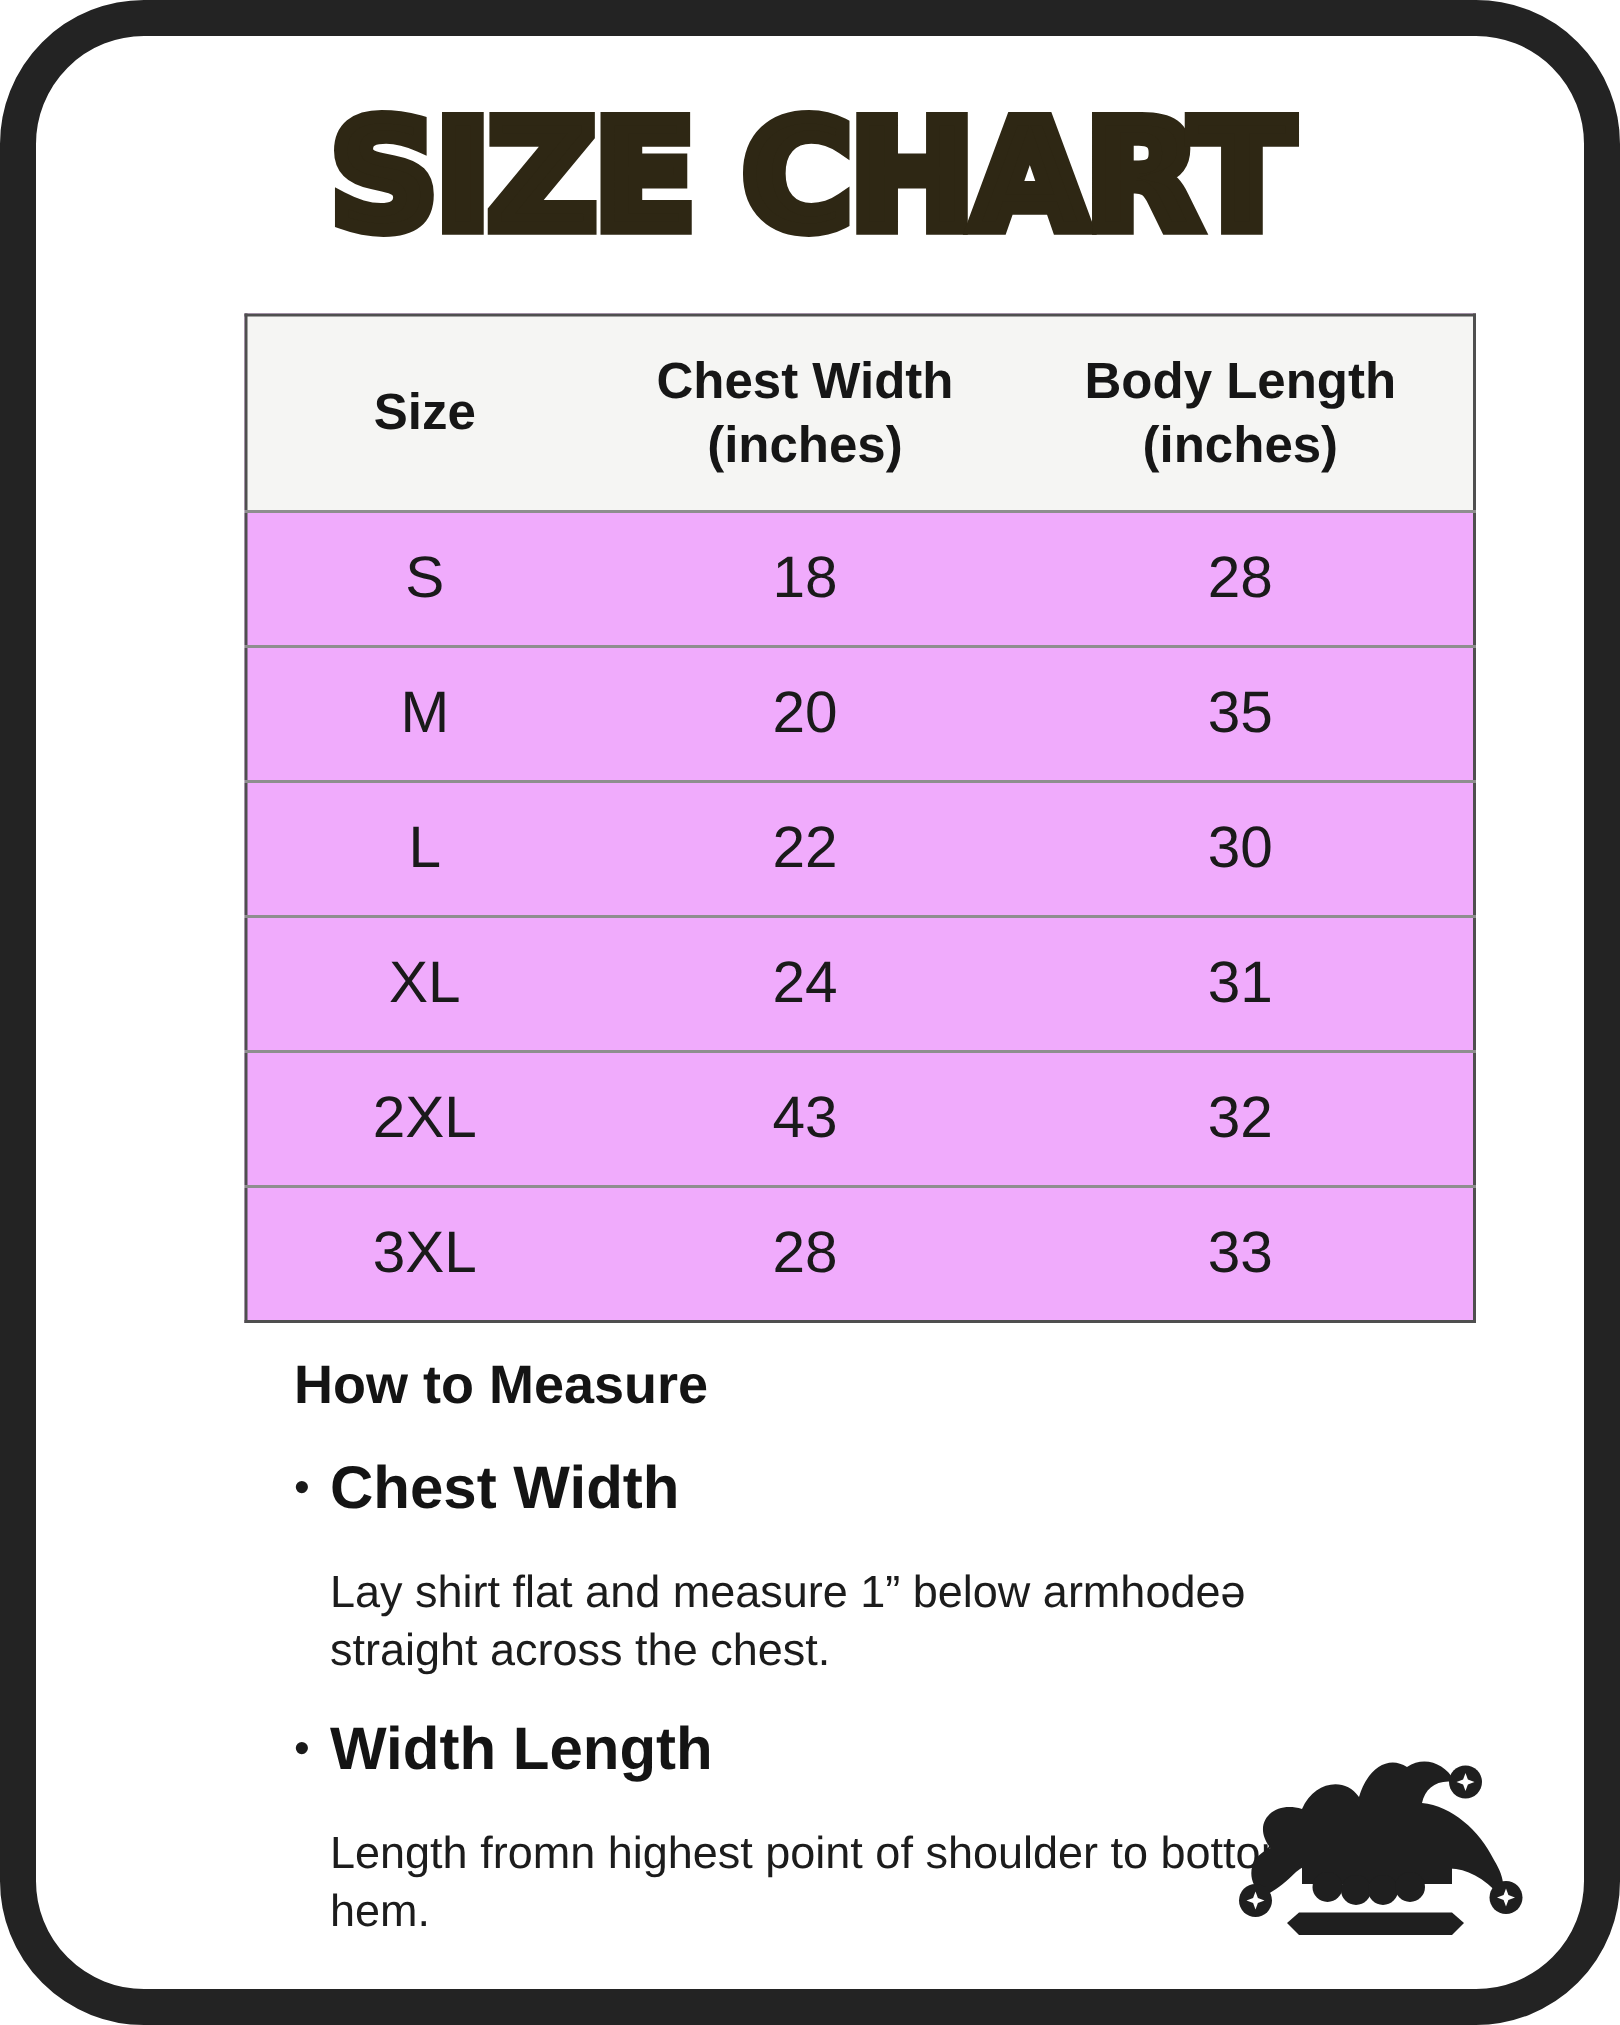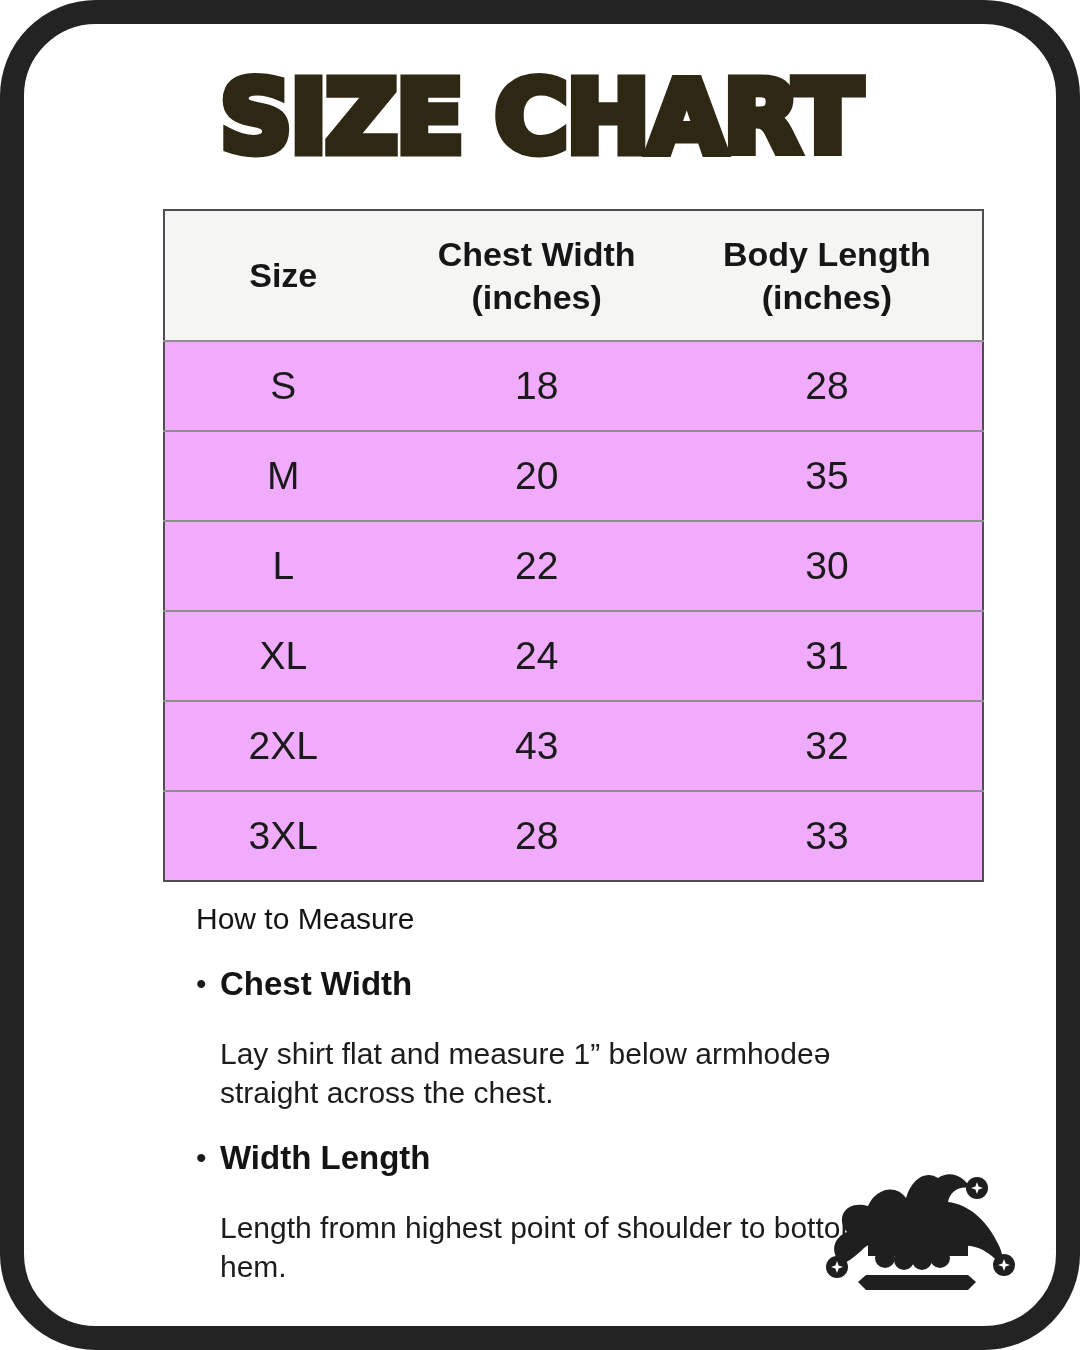--- a/index.html
+++ b/index.html
@@ -58,33 +58,33 @@
   }
   .size-table tbody td {
     font-size:39px; font-weight:normal; color:#1a1a1a;
   }
   
   .measure {
     position:absolute; left:196px; top:902px; width:724px;
   }
   .measure h3 {
     margin:0 0 28px 0;
-    font-size:30px; font-weight:normal; color:#141414;
+    font-size:36px; font-weight:bold; color:#141414;
   }
   .measure ul {
     list-style:none; margin:0; padding:0 0 0 24px;
   }
   .measure li { position:relative; }
   .measure li + li { margin-top:26px; }
   .measure li .bullet {
     position:absolute; left:-24px; top:0;
     font-size:30px; line-height:40px; color:#1a1a1a;
   }
   .measure .term {
-    font-size:33px; font-weight:bold; line-height:40px; color:#141414;
+    font-size:40px; font-weight:bold; line-height:40px; color:#141414;
     margin-bottom:4px;
   }
   .measure .desc {
     font-size:30px; line-height:39px; color:#1c1c1c;margin-top:30px;
   }
   
   .hat {
     position:absolute; left:822px; top:1142px;
     width:200px; height:150px;
   }

